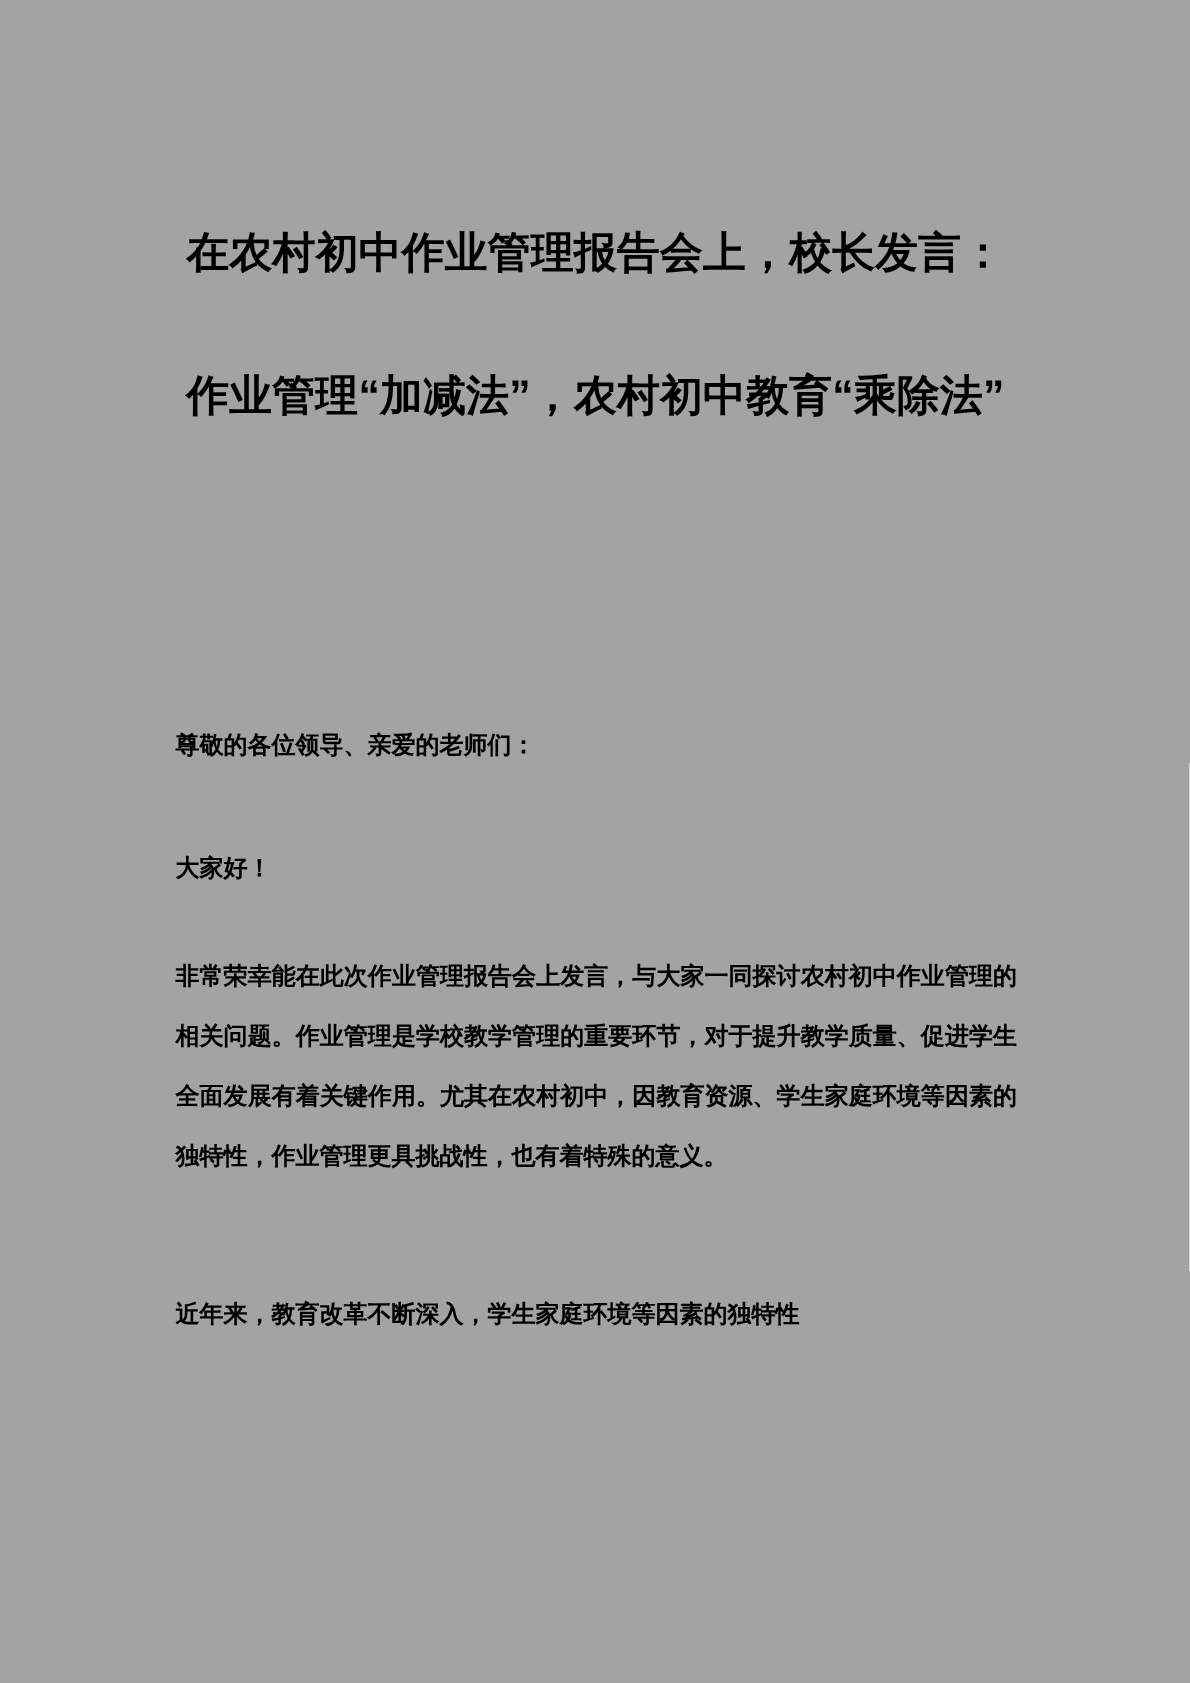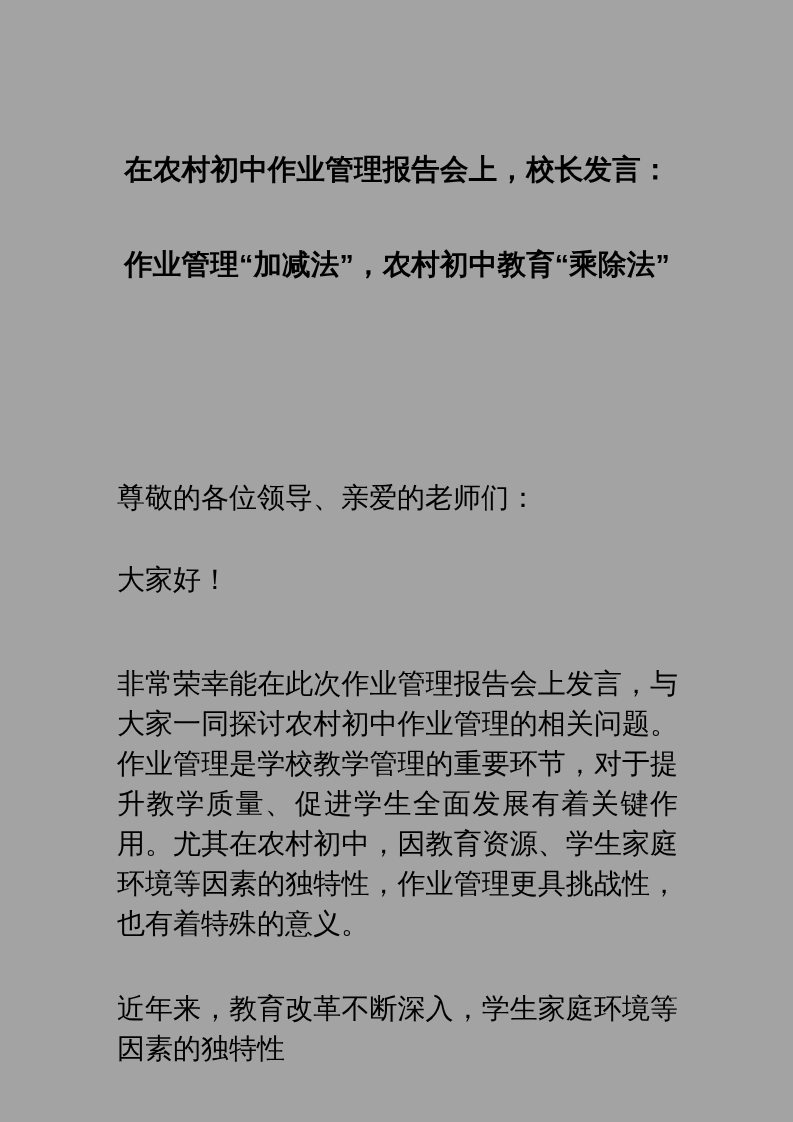--- a/index.html
+++ b/index.html
@@ -38,32 +38,32 @@
 
   
   .doc-body {
     position: absolute;
     left: 117px;
     top: 478px;
     width: 561px;
   }
 
   .para {
-    font-size: 28px;
-    font-weight: normal;
+    font-size: 16px;
+    font-weight: bold;
     line-height: 40px;
     text-align: justify;
     text-justify: inter-character;
     word-break: break-all;
     margin: 0;
   }
 
   .para.salutation { margin-bottom: 42px; }
-  .para.greeting   { margin-bottom: 64px; }
-  .para.main       { margin-bottom: 45px; }
+  .para.greeting   { margin-bottom: 32px; }
+  .para.main       { margin-bottom: 65px; }
   .para.tail       { margin-bottom: 0; }
 </style>
 </head>
 <body>
 
 <div class="page">
 
   <div class="doc-title">在农村初中作业管理报告会上，校长发言：作业管理“加减法”，农村初中教育“乘除法”</div>
 
   <div class="doc-body">

